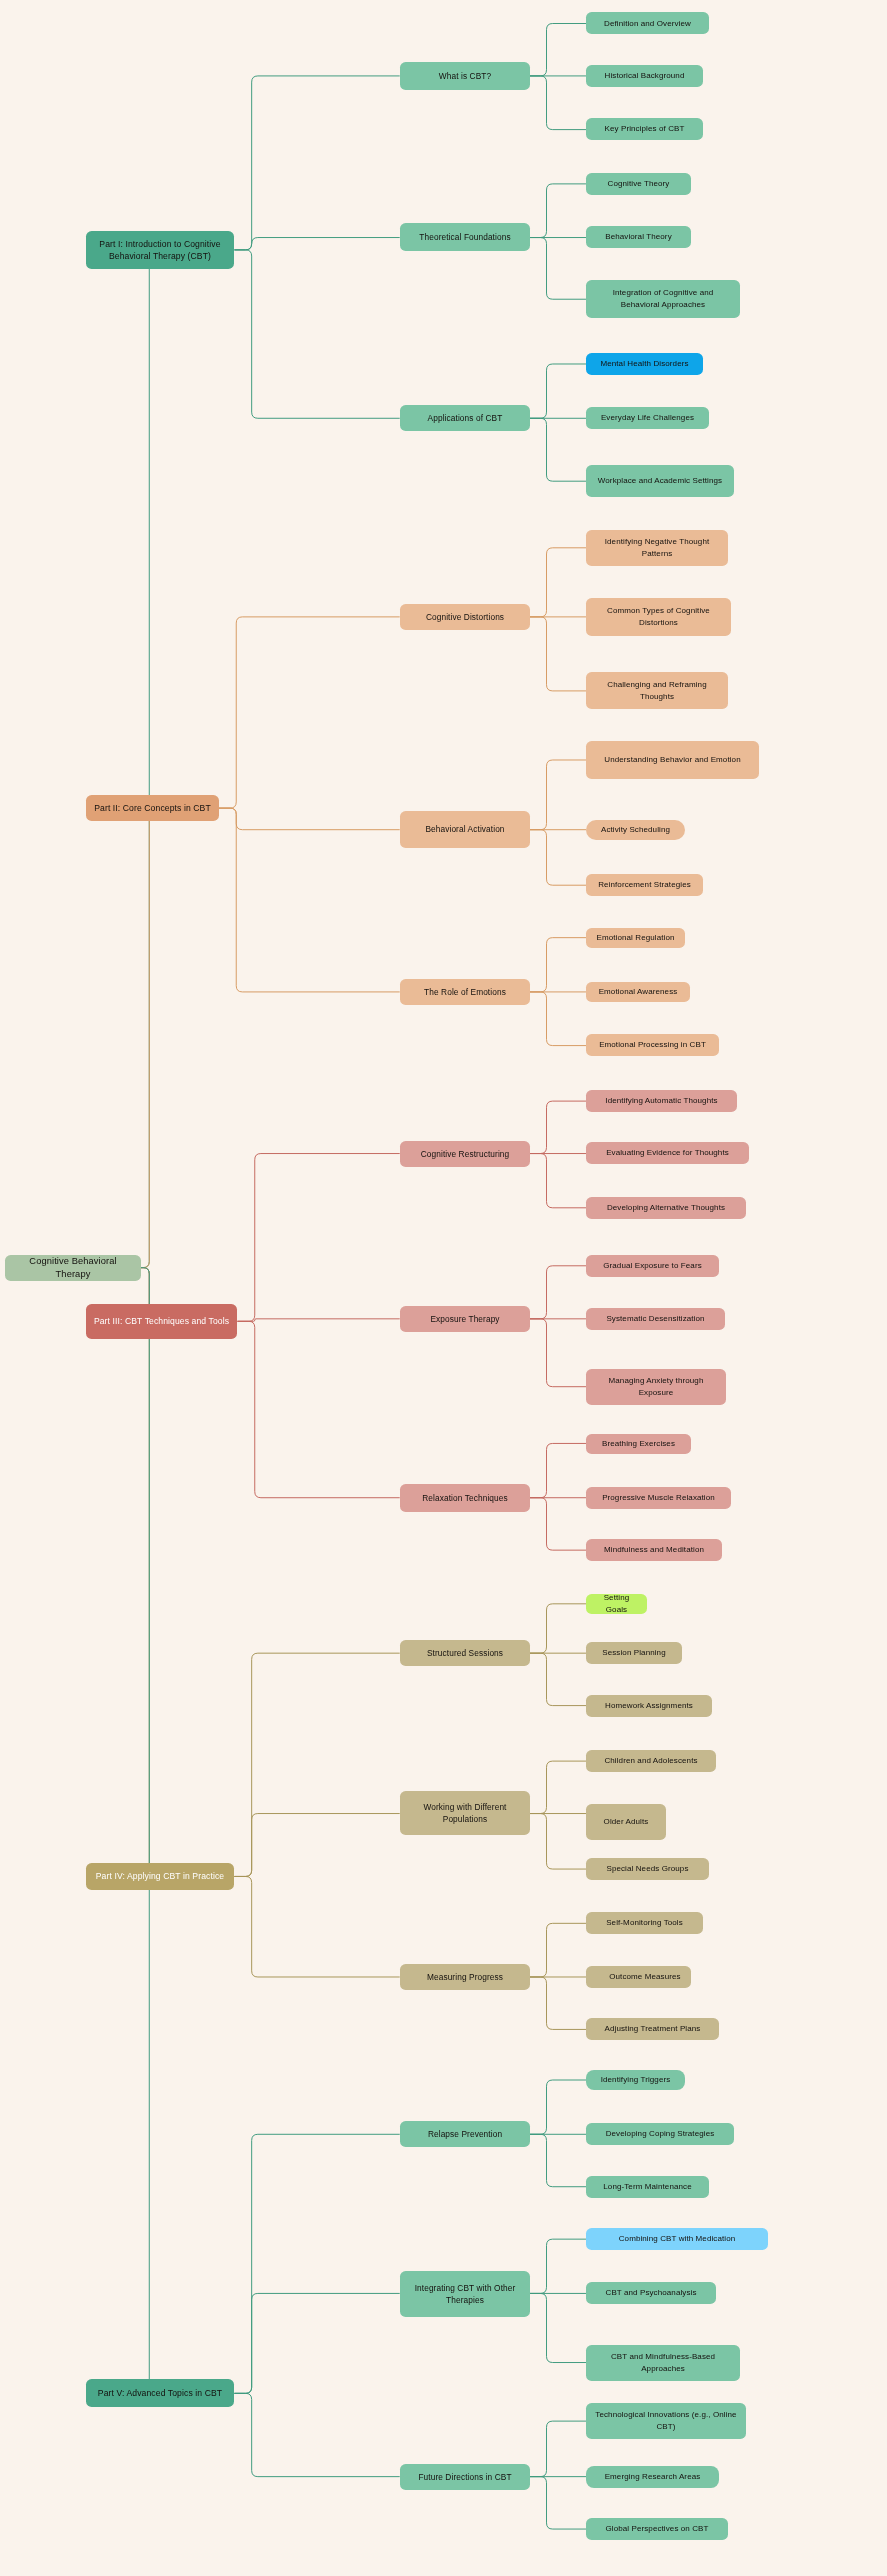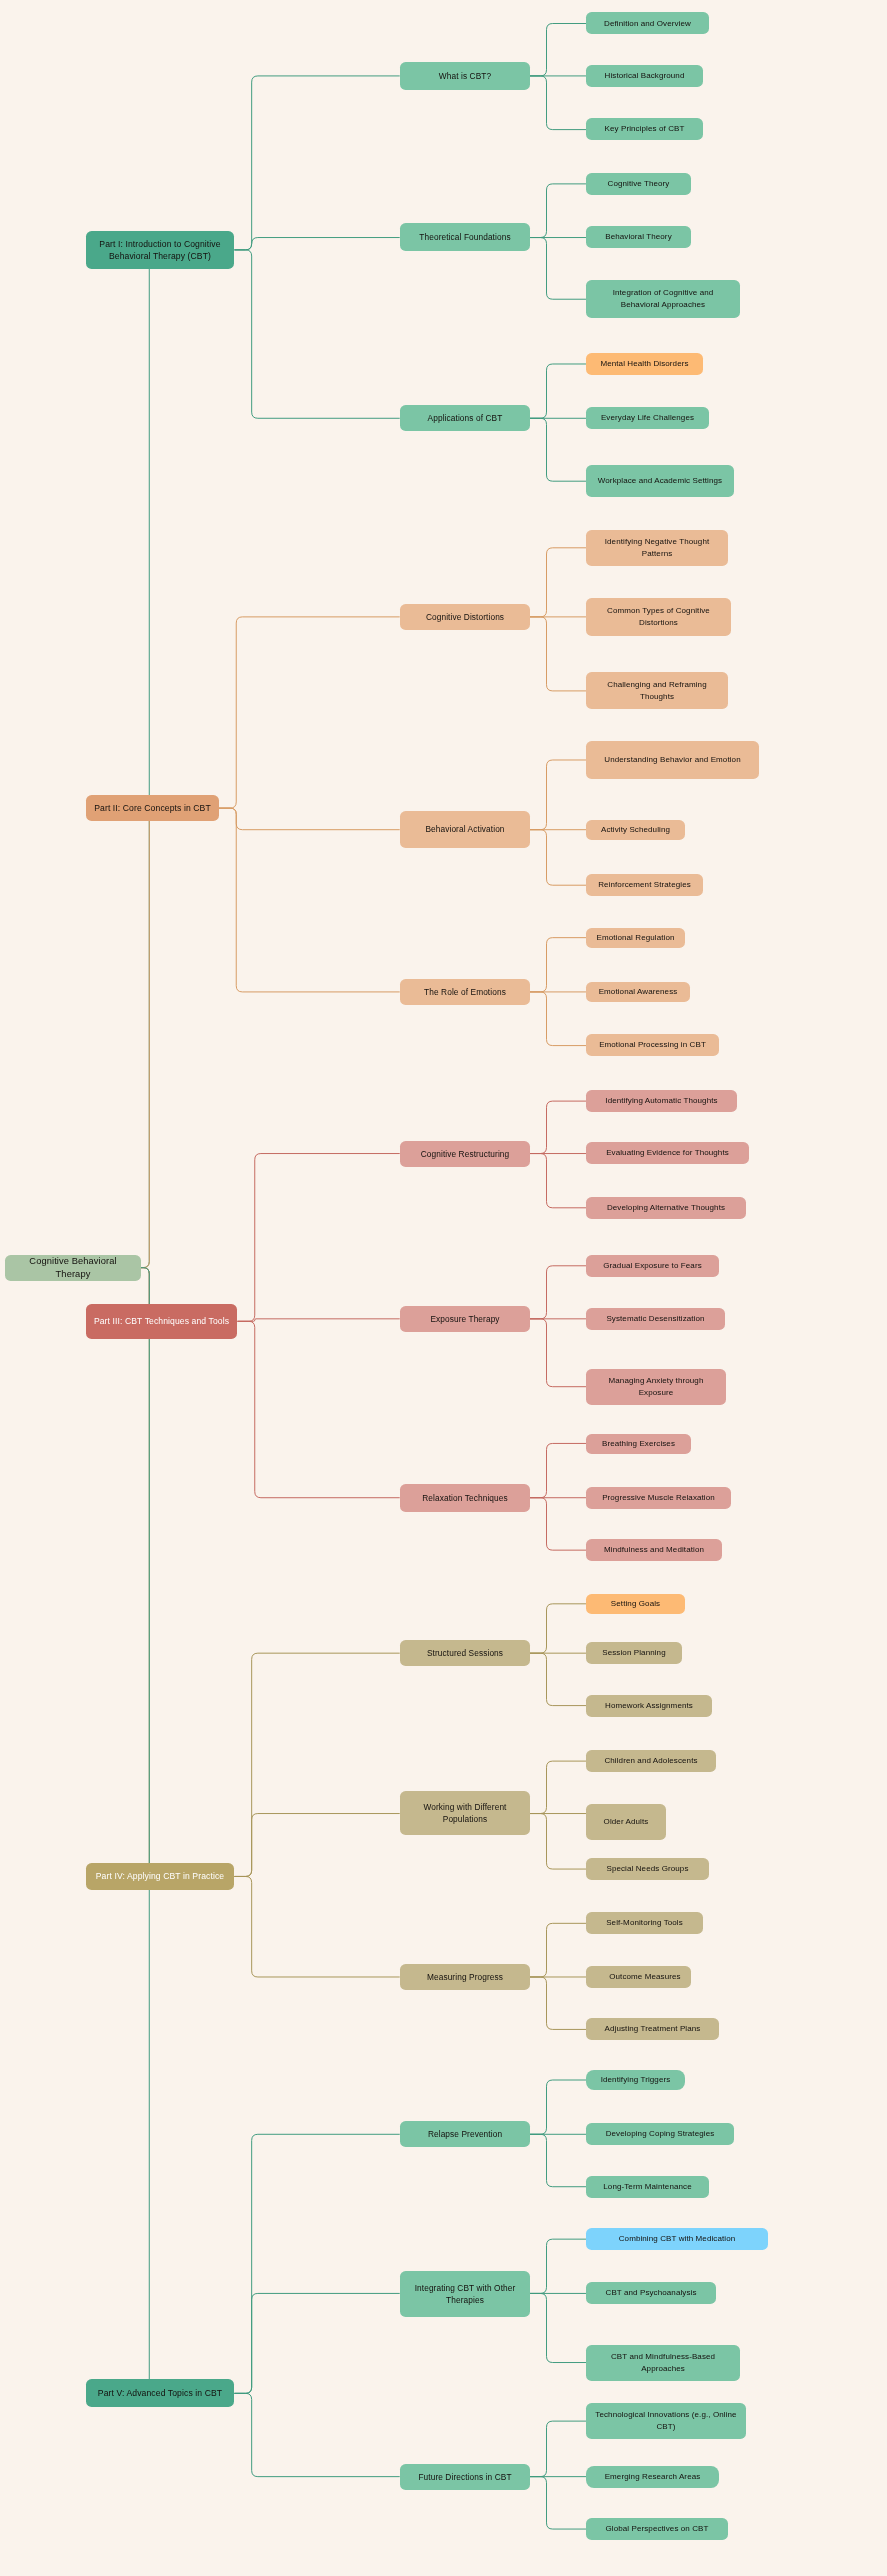--- a/index.html
+++ b/index.html
@@ -131,21 +131,21 @@
       </div>
       <div class="node lvl3" style="left: 586px; top: 226px; width: 105px; min-height: 22px; height: 22px; background: rgb(123, 197, 165);">
         <span>Behavioral Theory</span>
       </div>
       <div class="node lvl3" style="left: 586px; top: 280px; width: 154px; min-height: 38px; height: 38px; background: rgb(123, 197, 165);">
         <span>Integration of Cognitive and Behavioral Approaches</span>
       </div>
       <div class="node lvl2" style="left: 400px; top: 405px; width: 130px; min-height: 26px; height: 26px; background: rgb(123, 197, 165);">
         <span>Applications of CBT</span>
       </div>
-      <div class="node lvl3" style="left: 586px; top: 353px; width: 117px; min-height: 22px; height: 22px; background: #fdba74;">
+      <div class="node lvl3" style="left: 586px; top: 353px; width: 117px; min-height: 22px; height: 22px; background: #0ea5e9;">
         <span>Mental Health Disorders</span>
       </div>
       <div class="node lvl3" style="left: 586px; top: 407px; width: 123px; min-height: 22px; height: 22px; background: rgb(123, 197, 165);">
         <span>Everyday Life Challenges</span>
       </div>
       <div class="node lvl3" style="left: 586px; top: 465px; width: 148px; min-height: 32px; height: 32px; background: rgb(123, 197, 165);">
         <span>Workplace and Academic Settings</span>
       </div>
       <div class="node lvl1" style="left: 86px; top: 795px; width: 133px; min-height: 26px; height: 26px; background: rgb(224, 161, 117);">
         <span>Part II: Core Concepts in CBT</span>
@@ -161,21 +161,21 @@
       </div>
       <div class="node lvl3" style="left: 586px; top: 672px; width: 142px; min-height: 37px; height: 37px; background: rgb(234, 187, 150);">
         <span>Challenging and Reframing Thoughts</span>
       </div>
       <div class="node lvl2" style="left: 400px; top: 811px; width: 130px; min-height: 37px; height: 37px; background: rgb(234, 187, 150);">
         <span>Behavioral Activation</span>
       </div>
       <div class="node lvl3" style="left: 586px; top: 741px; width: 173px; min-height: 38px; height: 38px; background: rgb(234, 187, 150);">
         <span>Understanding Behavior and Emotion</span>
       </div>
-      <div class="node lvl3" style="left: 586px; top: 820px; width: 99px; min-height: 20px; height: 20px; background: rgb(234, 187, 150);">
+      <div class="node lvl3" style="left: 586px; top: 820px; width: 99px; min-height: 20px; height: 20px; background: rgb(234, 187, 150); border-radius: 10px;">
         <span>Activity Scheduling</span>
       </div>
       <div class="node lvl3" style="left: 586px; top: 874px; width: 117px; min-height: 22px; height: 22px; background: rgb(234, 187, 150);">
         <span>Reinforcement Strategies</span>
       </div>
       <div class="node lvl2" style="left: 400px; top: 979px; width: 130px; min-height: 26px; height: 26px; background: rgb(234, 187, 150);">
         <span>The Role of Emotions</span>
       </div>
       <div class="node lvl3" style="left: 586px; top: 928px; width: 99px; min-height: 20px; height: 20px; background: rgb(234, 187, 150);">
         <span>Emotional Regulation</span>
@@ -224,21 +224,21 @@
       </div>
       <div class="node lvl3" style="left: 586px; top: 1539px; width: 136px; min-height: 22px; height: 22px; background: rgb(220, 160, 153);">
         <span>Mindfulness and Meditation</span>
       </div>
       <div class="node lvl1 white-text" style="left: 86px; top: 1863px; width: 148px; min-height: 27px; height: 27px; background: rgb(184, 165, 103);">
         <span>Part IV: Applying CBT in Practice</span>
       </div>
       <div class="node lvl2" style="left: 400px; top: 1640px; width: 130px; min-height: 26px; height: 26px; background: rgb(197, 184, 142);">
         <span>Structured Sessions</span>
       </div>
-      <div class="node lvl3" style="left: 586px; top: 1594px; width: 99px; min-height: 20px; height: 20px; background: #fdba74;">
+      <div class="node lvl3" style="left: 586px; top: 1594px; width: 61px; min-height: 20px; height: 20px; background: #bef264;">
         <span>Setting Goals</span>
       </div>
       <div class="node lvl3" style="left: 586px; top: 1642px; width: 96px; min-height: 22px; height: 22px; background: rgb(197, 184, 142);">
         <span>Session Planning</span>
       </div>
       <div class="node lvl3" style="left: 586px; top: 1695px; width: 126px; min-height: 22px; height: 22px; background: rgb(197, 184, 142);">
         <span>Homework Assignments</span>
       </div>
       <div class="node lvl2" style="left: 400px; top: 1791px; width: 130px; min-height: 44px; height: 44px; background: rgb(197, 184, 142);">
         <span>Working with Different Populations</span>

